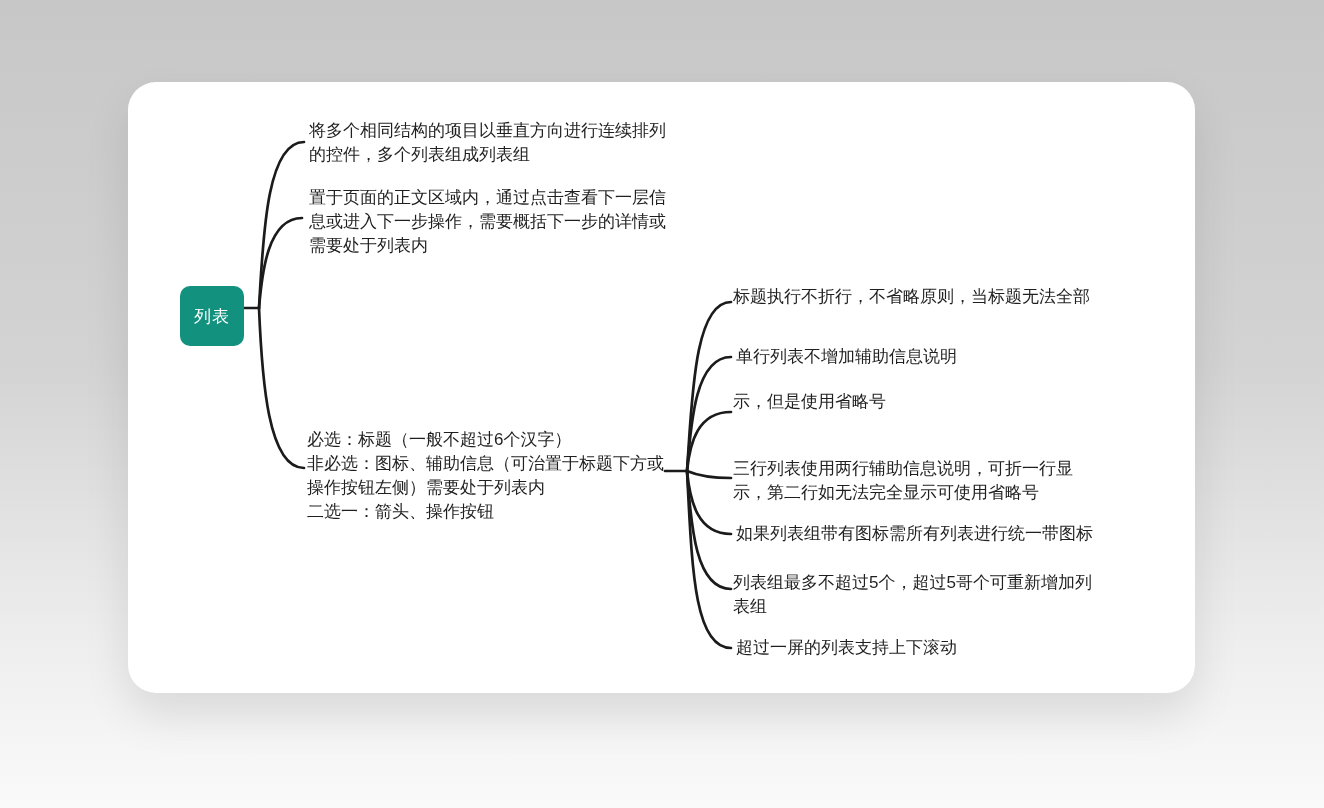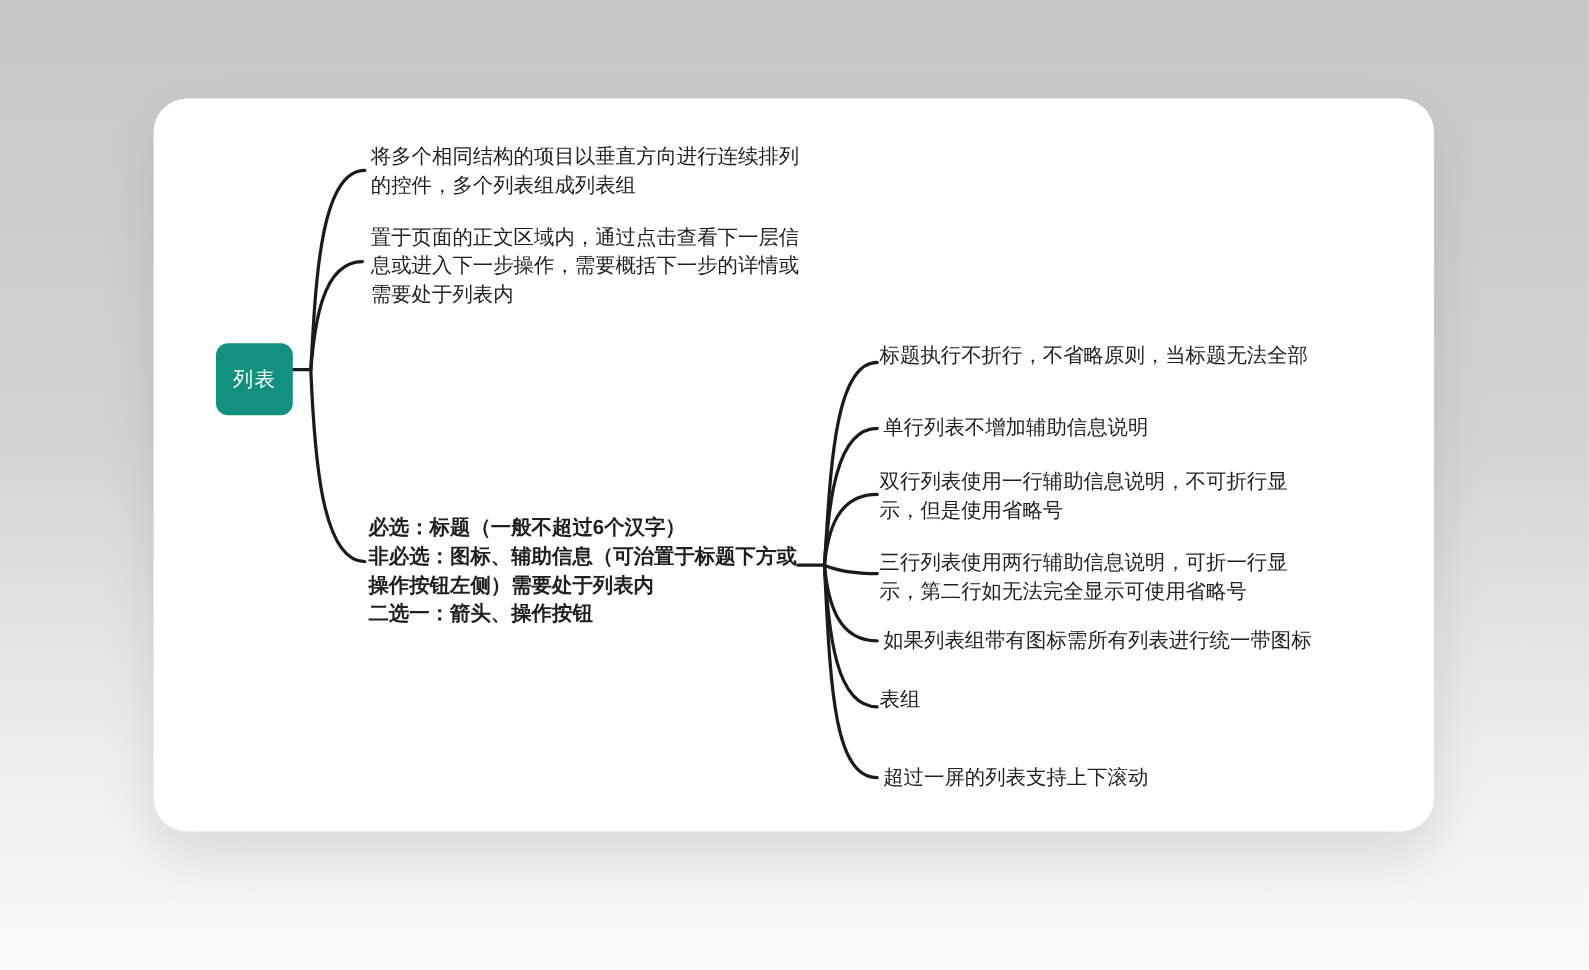--- a/index.html
+++ b/index.html
@@ -95,48 +95,48 @@
   <div class="tline">将多个相同结构的项目以垂直方向进行连续排列</div>
   <div class="tline">的控件，多个列表组成列表组</div>
 </div>
 
 <div class="textblock" style="left:309px; top:186px;">
   <div class="tline">置于页面的正文区域内，通过点击查看下一层信</div>
   <div class="tline">息或进入下一步操作，需要概括下一步的详情或</div>
   <div class="tline">需要处于列表内</div>
 </div>
 
-<div class="textblock" style="left:307px; top:428px;font-weight:bold;">
+<div class="textblock" style="left:307px; top:428px;">
   <div class="tline">必选：标题（一般不超过6个汉字）</div>
   <div class="tline">非必选：图标、辅助信息（可治置于标题下方或</div>
   <div class="tline">操作按钮左侧）需要处于列表内</div>
   <div class="tline">二选一：箭头、操作按钮</div>
 </div>
 
 <div class="textblock" style="left:733px; top:285px;">
   <div class="tline">标题执行不折行，不省略原则，当标题无法全部</div>
 </div>
 
 <div class="textblock" style="left:736px; top:345px;">
   <div class="tline">单行列表不增加辅助信息说明</div>
 </div>
 
 <div class="textblock" style="left:733px; top:390px;">
-  <div class="tline">双行列表使用一行辅助信息说明，不可折行显</div>
   <div class="tline">示，但是使用省略号</div>
 </div>
 
 <div class="textblock" style="left:733px; top:457px;">
   <div class="tline">三行列表使用两行辅助信息说明，可折一行显</div>
   <div class="tline">示，第二行如无法完全显示可使用省略号</div>
 </div>
 
 <div class="textblock" style="left:736px; top:522px;">
   <div class="tline">如果列表组带有图标需所有列表进行统一带图标</div>
 </div>
 
 <div class="textblock" style="left:733px; top:571px;">
+  <div class="tline">列表组最多不超过5个，超过5哥个可重新增加列</div>
   <div class="tline">表组</div>
 </div>
 
 <div class="textblock" style="left:736px; top:636px;text-align:right;">
   <div class="tline">超过一屏的列表支持上下滚动</div>
 </div>
 
 </body></html>

